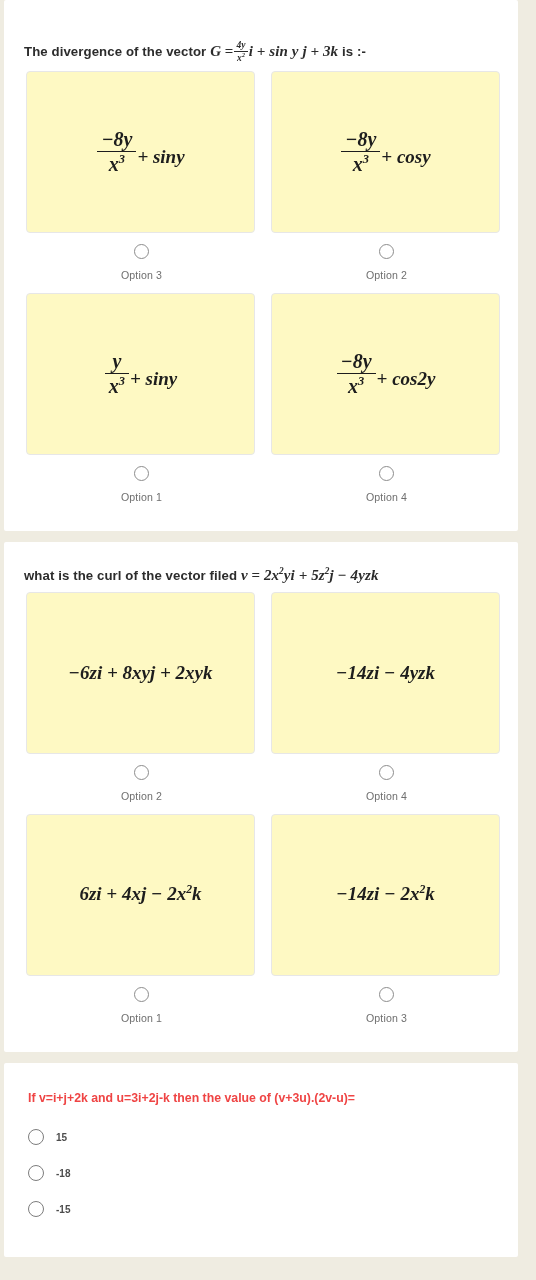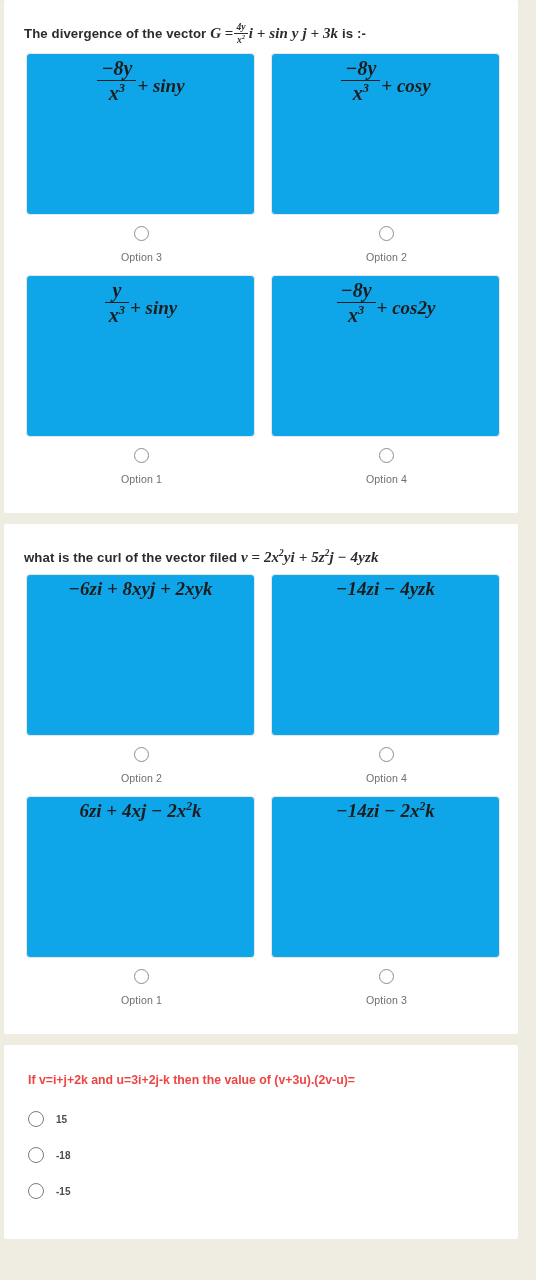--- a/index.html
+++ b/index.html
@@ -26,21 +26,21 @@
   .qpanel {
     background: #ffffff;
     box-sizing: border-box;
     width: 100%;
     border-radius: 2px;
   }
   .qpanel + .qpanel {
     margin-top: 11px;
   }
 
-  .q1 { padding: 14px 0 16px 0; }
+  .q1 { padding: 32px 0 16px 0; }
   .q2 { padding: 14px 0 16px 0; }
   .q3 { padding: 20px 0 30px 0; }
 
   
   .prompt {
     font-size: 13.2px;
     font-weight: 700;
     color: #2c2c2c;
     padding: 8px 16px 6px 20px;
     line-height: 1.5;
@@ -90,23 +90,24 @@
     grid-template-columns: 1fr 1fr;
     column-gap: 16px;
     row-gap: 0;
     padding: 0 18px 0 22px;
   }
   .opt-cell { padding-bottom: 8px; }
 
   .opt-card {
     border: 1px solid #e7e7e7;
     border-radius: 4px;
-    background: #0ea5e9;
+    background: #fef9c3;
     height: 162px;
     display: flex;
+    align-items: center;
     justify-content: center;
     box-sizing: border-box;
     padding: 4px 8px;
     box-shadow: 0 0 0 rgba(0,0,0,0);
   }
   .opt-math {
     font-family: "Liberation Serif", serif;
     font-style: italic;
     font-weight: 700;
     font-size: 19px;

